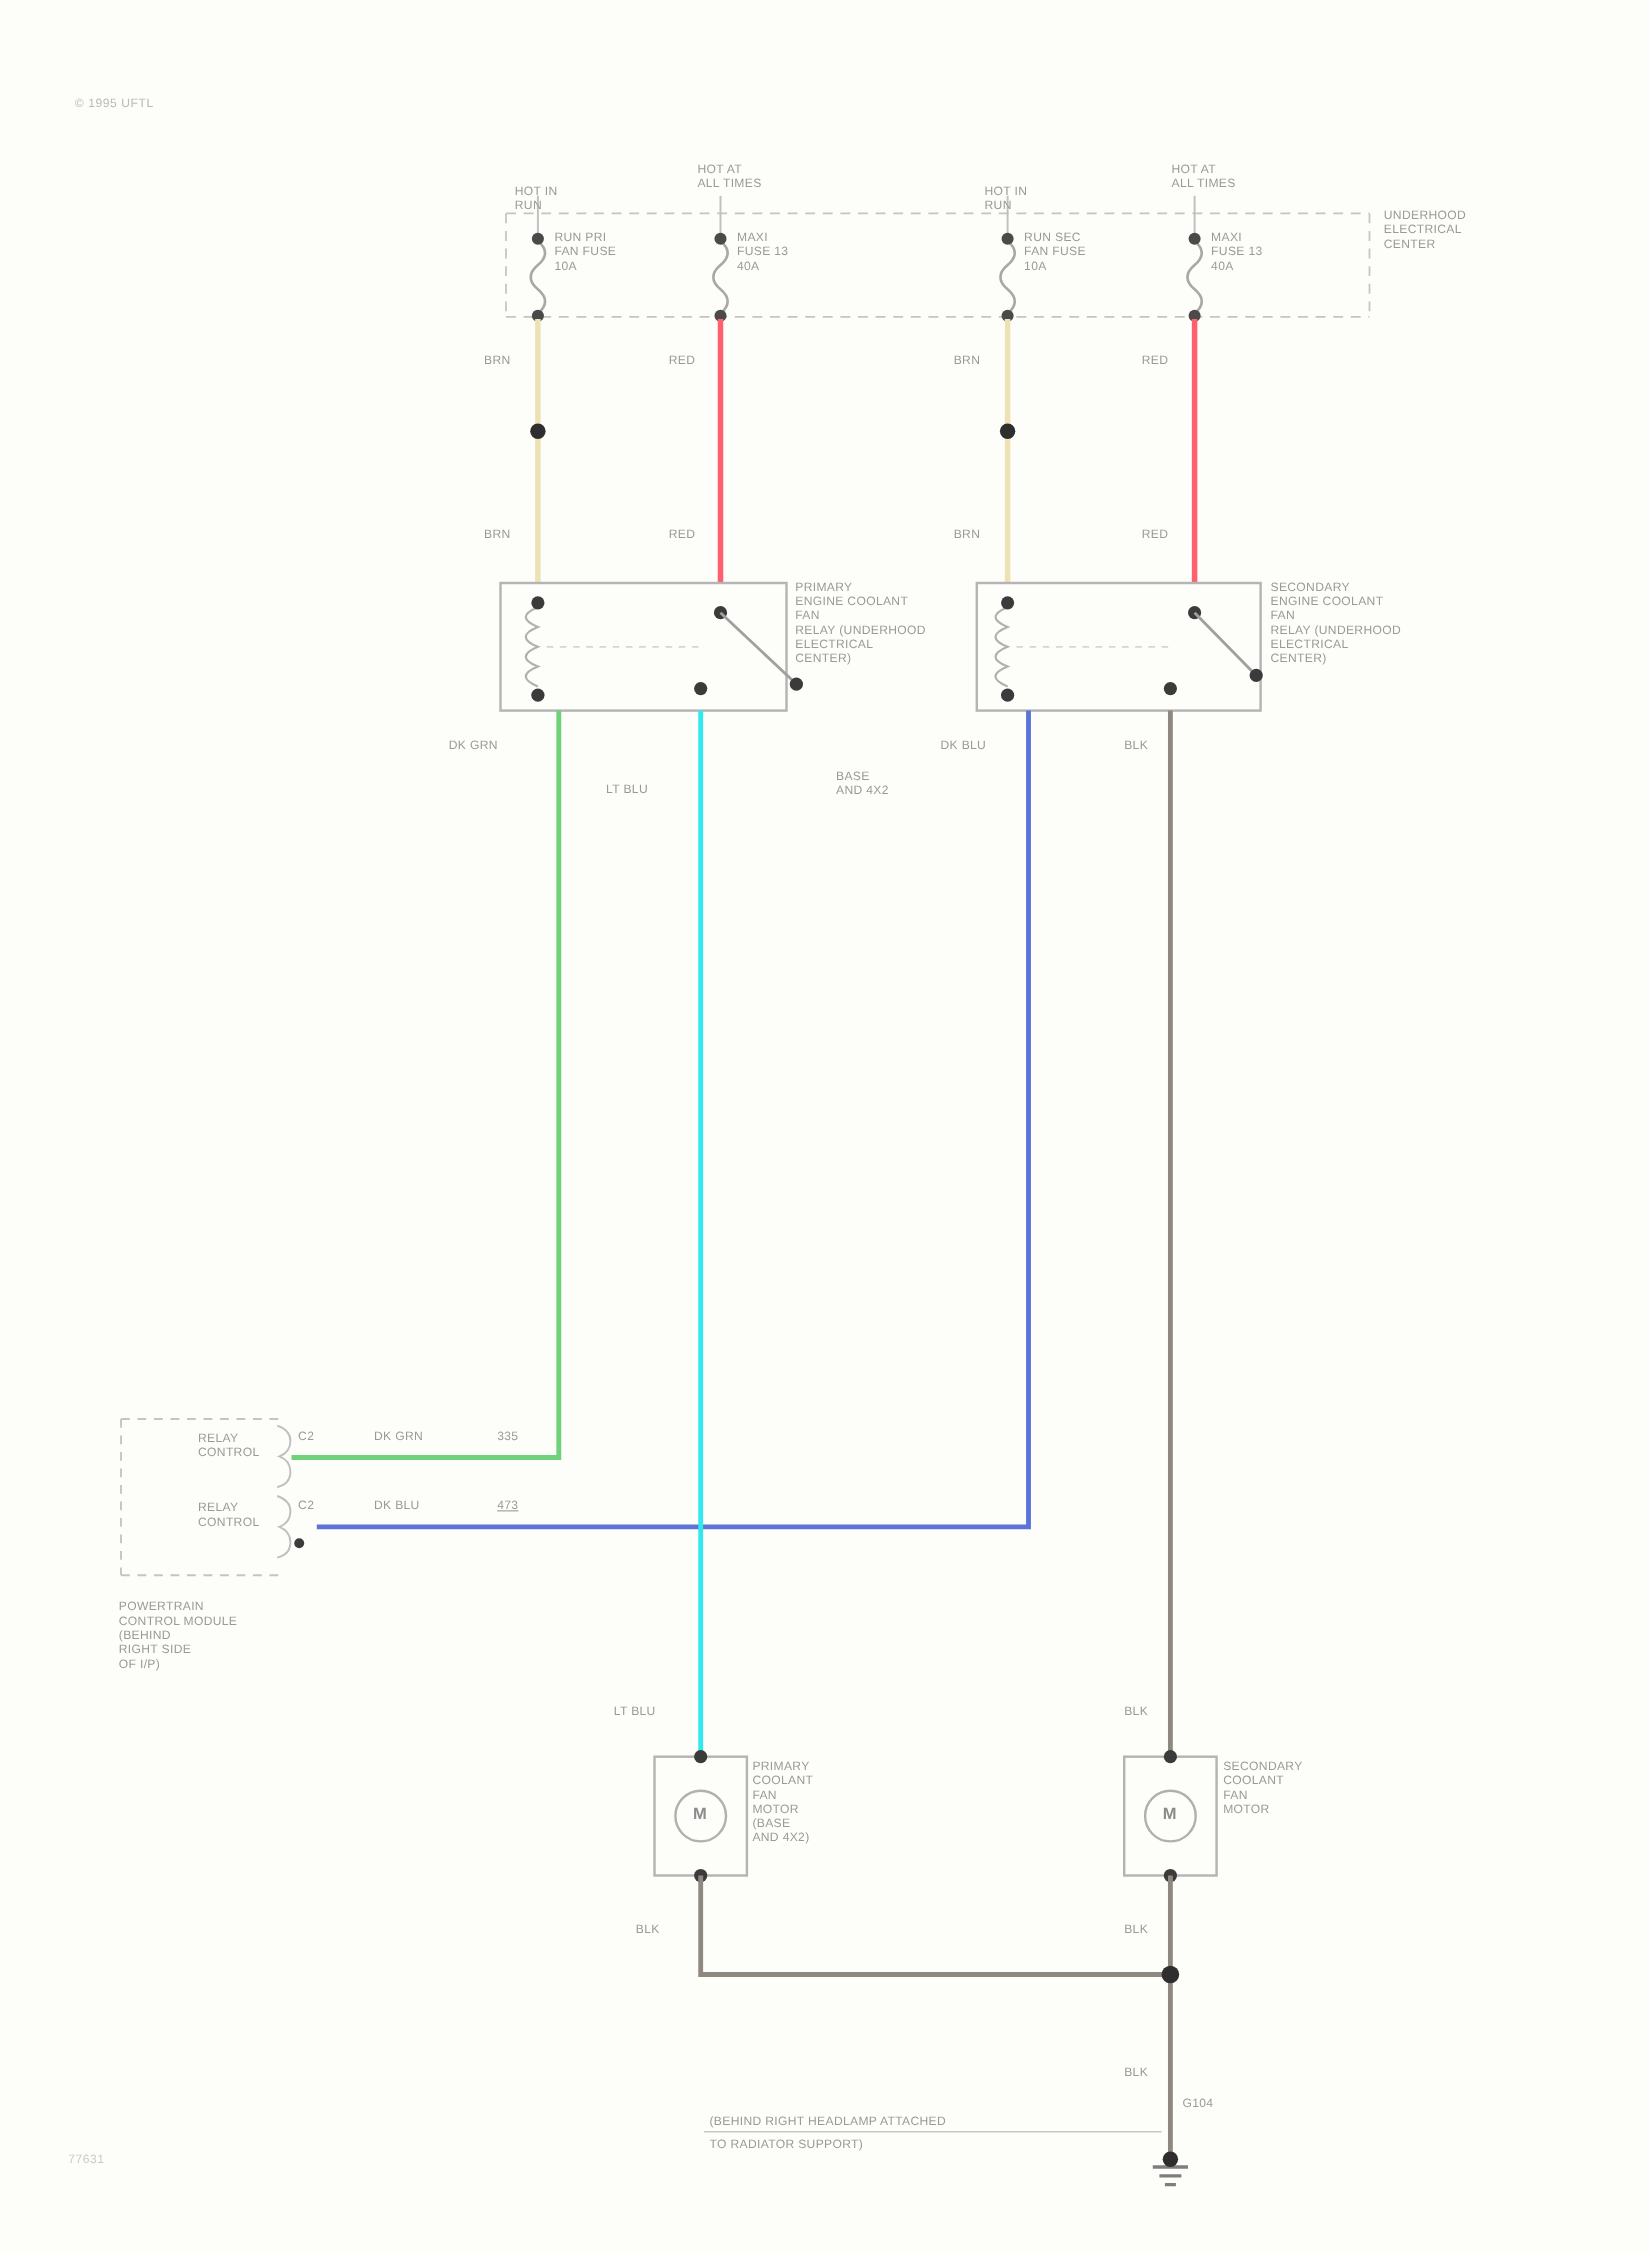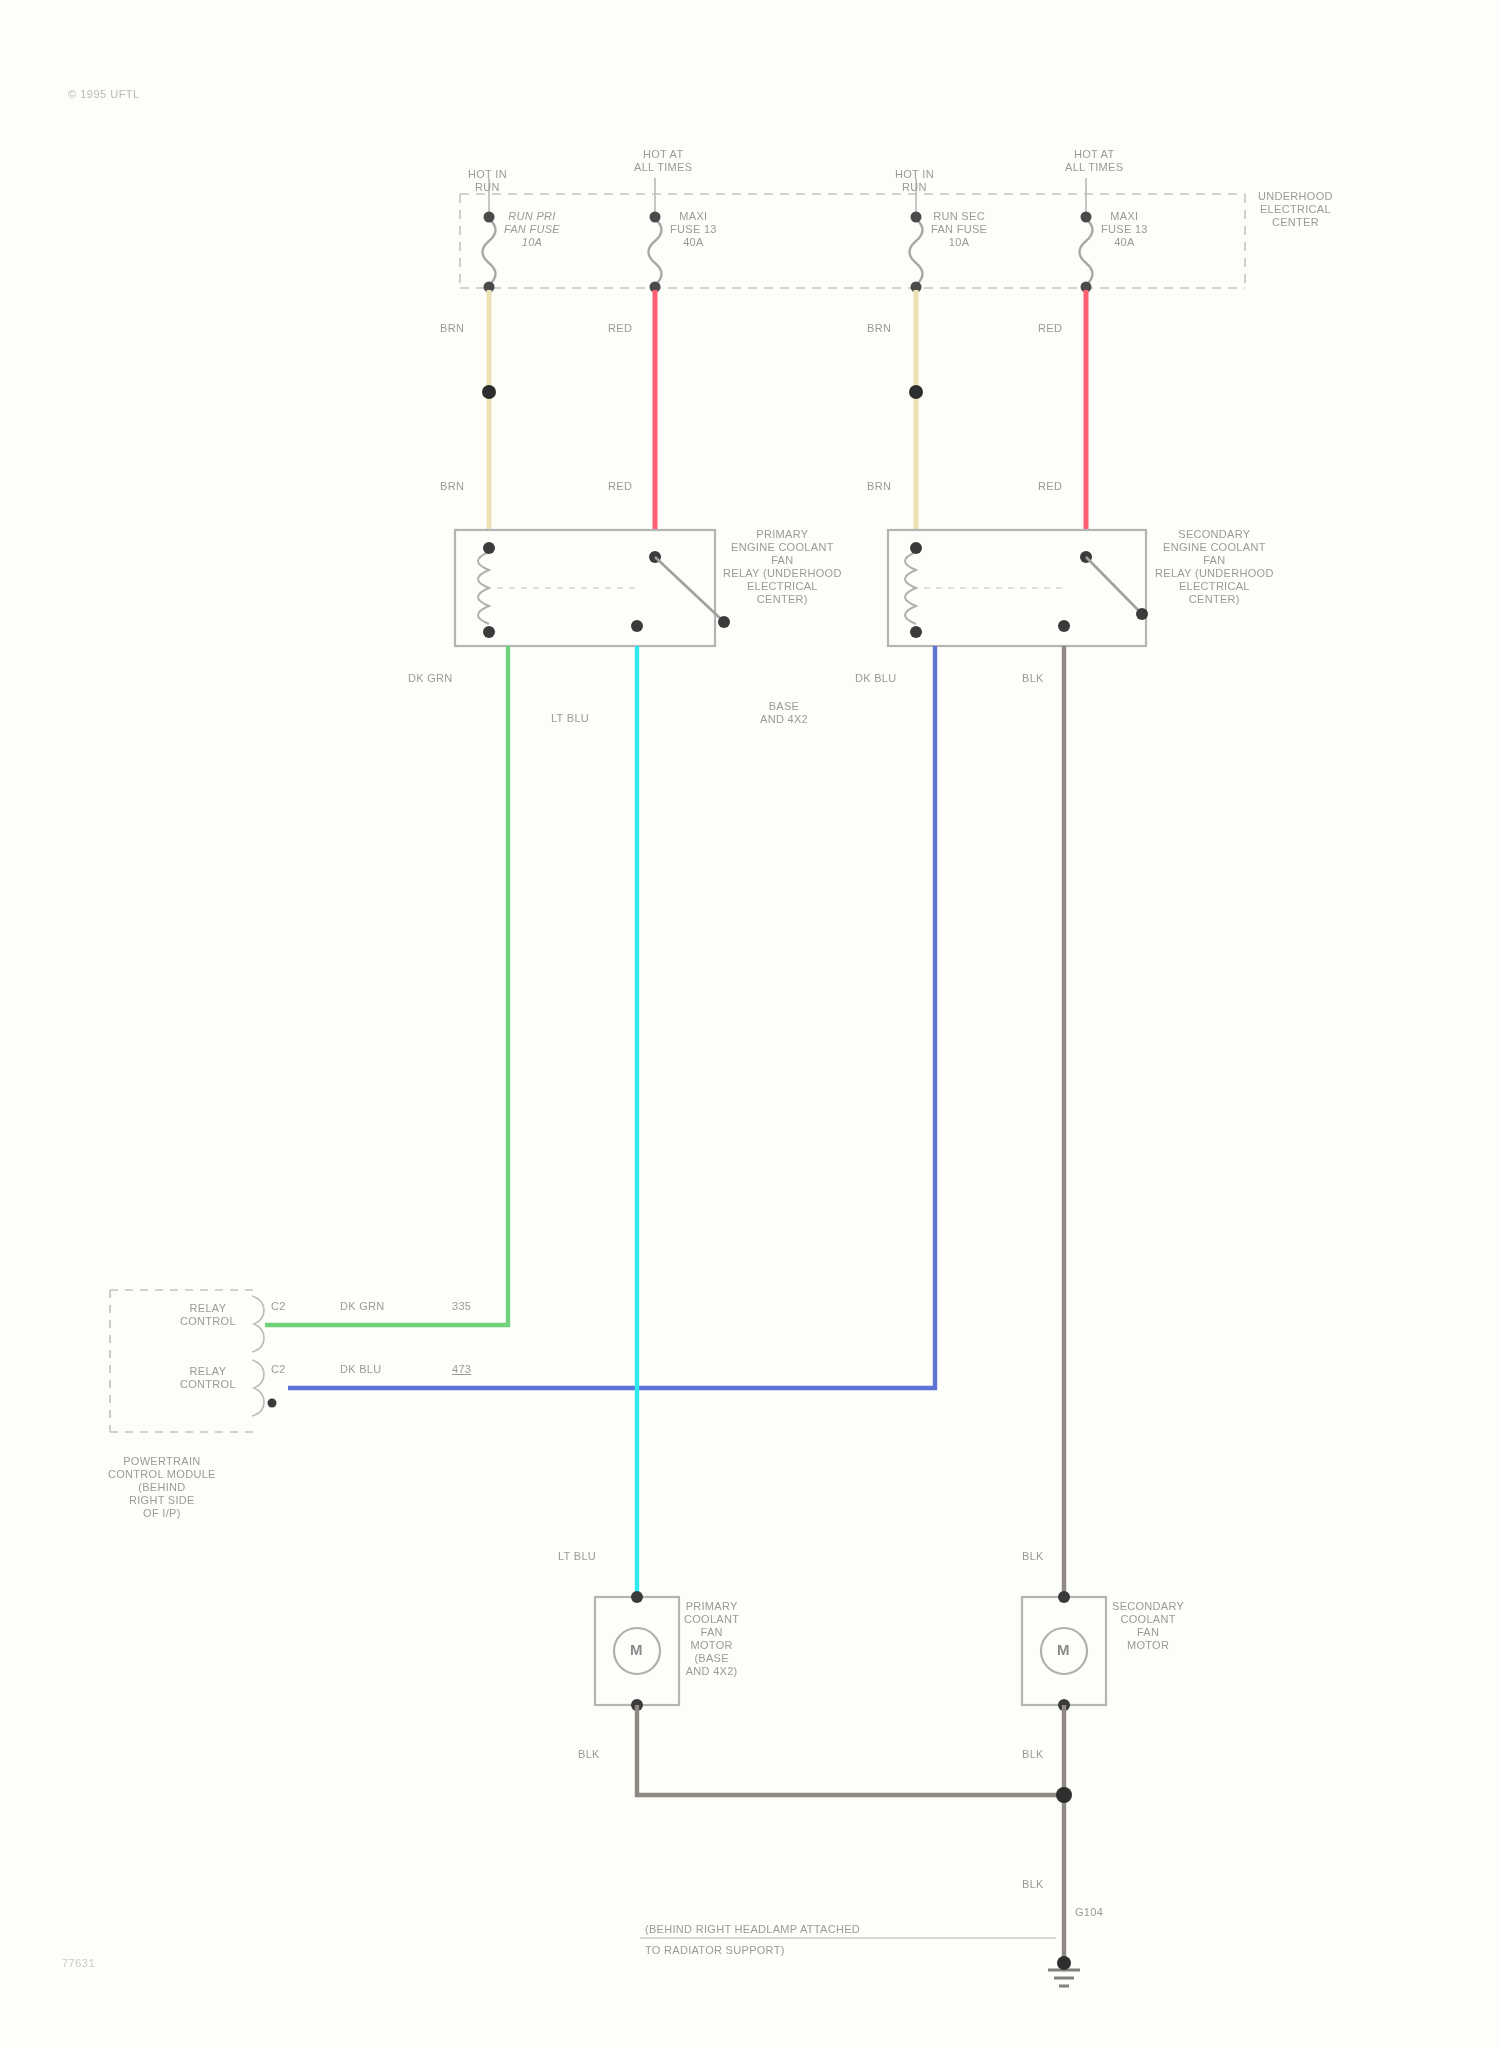--- a/index.html
+++ b/index.html
@@ -13,21 +13,20 @@
   #sheet{position:absolute;left:0;top:0;width:1500px;height:2048px;}
   .lbl{
     position:absolute;
     color:#9a9a9a;
     font-size:11px;
     line-height:13px;
     letter-spacing:0.3px;
     white-space:pre-line;
     font-family:"Liberation Sans", sans-serif;
     filter:blur(0.35px);
-    text-align:center;
   }
   .lbl.dk{color:#8b8b8b;}
   svg{position:absolute;left:0;top:0;}
   .copyr{
     position:absolute;left:68px;top:88px;
     color:#b9b9b9;font-size:11px;letter-spacing:0.5px;
   }
   .footer{
     position:absolute;left:62px;top:1957px;
     color:#c9c9c9;font-size:11px;letter-spacing:0.5px;
@@ -171,21 +170,21 @@
 ALL TIMES</div>
   <div class="lbl" style="left:895px;top:168px;">HOT IN
 RUN</div>
   <div class="lbl" style="left:1065px;top:148px;">HOT AT
 ALL TIMES</div>
 
   <div class="lbl" style="left:1258px;top:190px;">UNDERHOOD
 ELECTRICAL
 CENTER</div>
 
-  <div class="lbl" style="left:504px;top:210px;font-style:italic;">RUN PRI
+  <div class="lbl" style="left:504px;top:210px;">RUN PRI
 FAN FUSE
 10A</div>
   <div class="lbl" style="left:670px;top:210px;">MAXI
 FUSE 13
 40A</div>
   <div class="lbl" style="left:931px;top:210px;">RUN SEC
 FAN FUSE
 10A</div>
   <div class="lbl" style="left:1101px;top:210px;">MAXI
 FUSE 13

